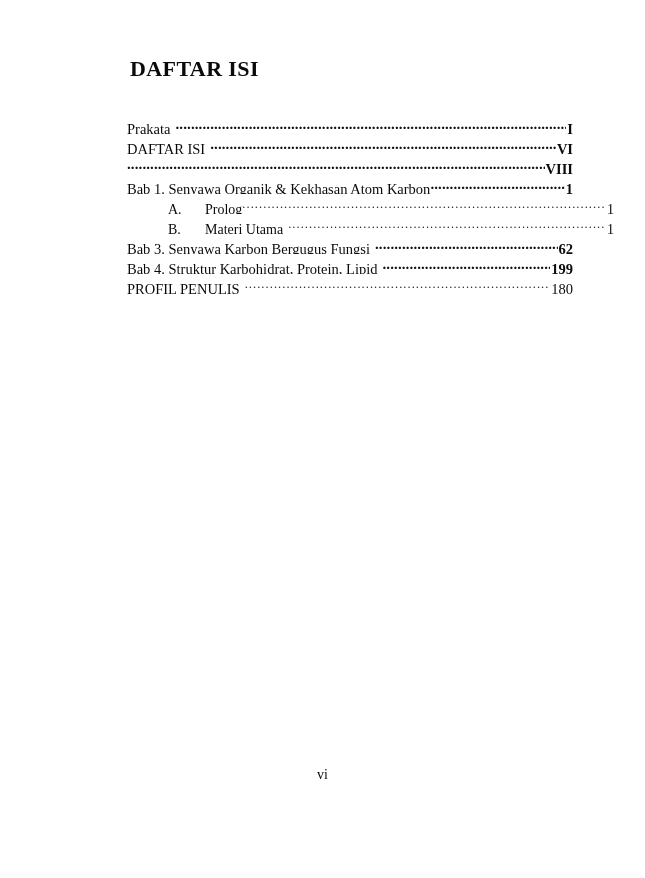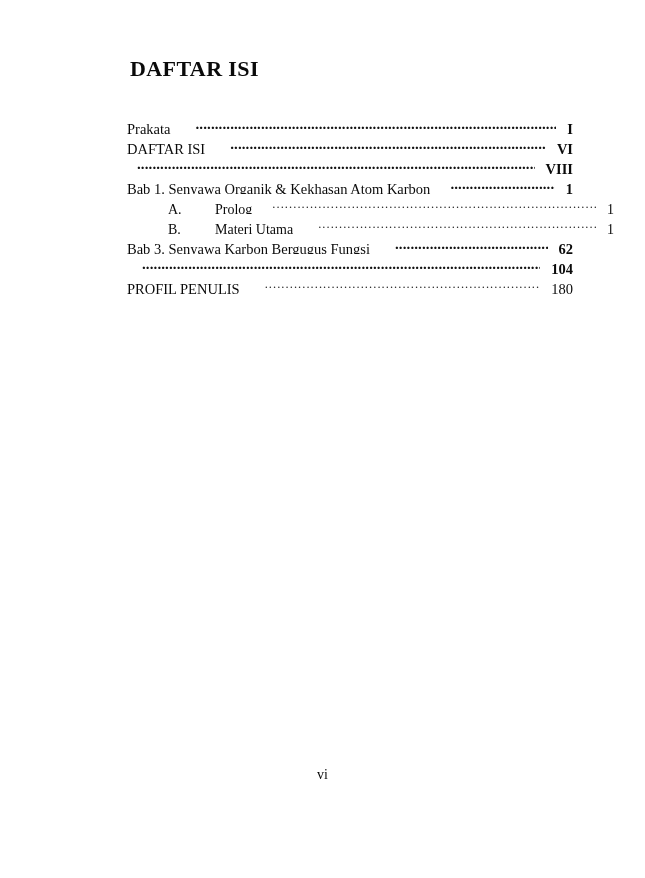--- a/index.html
+++ b/index.html
@@ -45,21 +45,20 @@
 
   .toc-row {
     display: flex;
     align-items: baseline;
     width: 100%;
     height: 20px;
     font-size: 14.5px;
     line-height: 20px;
     white-space: nowrap;
     overflow: hidden;
-    gap: 10px;
   }
 
   .toc-row.sub {
     padding-left: 41px;
     font-size: 14px;
   }
 
   .entry-marker {
     flex: 0 0 auto;
     width: 37px;
@@ -184,23 +183,24 @@
 
 
     <div class="toc-row strong">
       <span class="entry-label">Bab 3. Senyawa Karbon Bergugus Fungsi</span>
       <span class="gap"></span>
       <span class="leader"></span>
       <span class="page-num">62</span>
     </div>
 
     <div class="toc-row strong">
-      <span class="gap"></span>
-      <span class="leader"></span>
-      <span class="page-num">104</span>
+      <span class="entry-label">Bab 4. Struktur Karbohidrat, Protein, Lipid</span>
+      <span class="gap"></span>
+      <span class="leader"></span>
+      <span class="page-num">199</span>
     </div>
 
     <div class="toc-row light">
       <span class="entry-label">PROFIL PENULIS</span>
       <span class="gap"></span>
       <span class="leader"></span>
       <span class="page-num">180</span>
     </div>
 
   </div>

